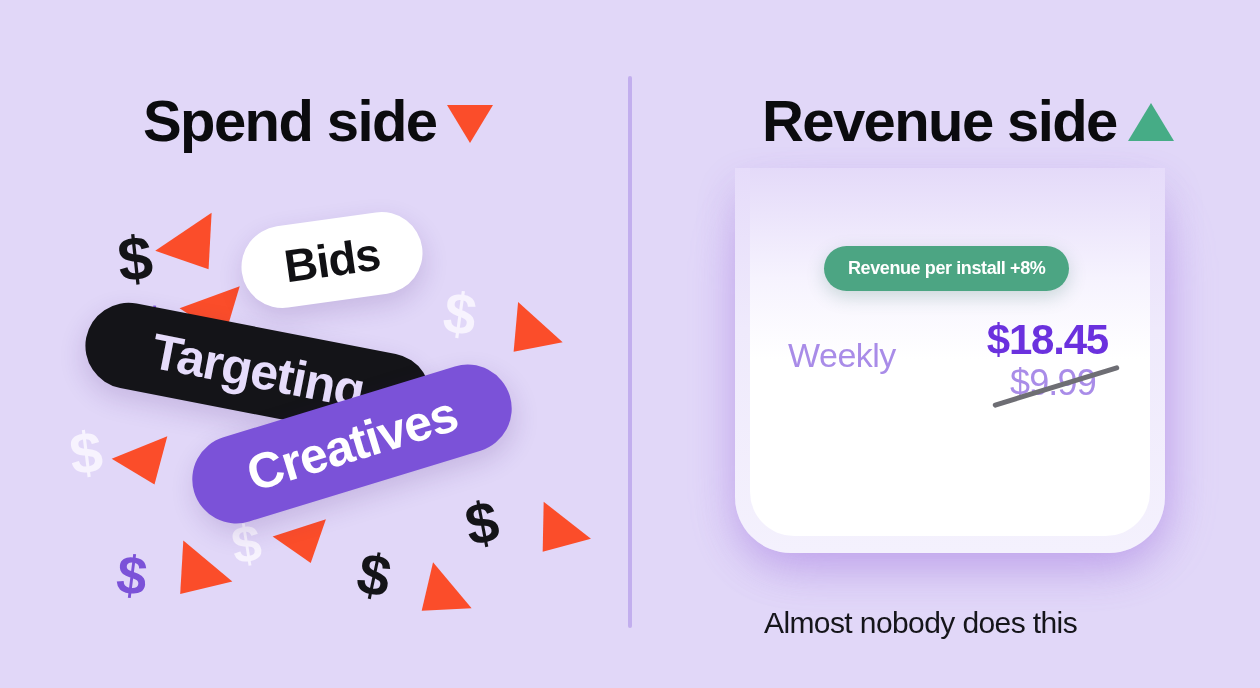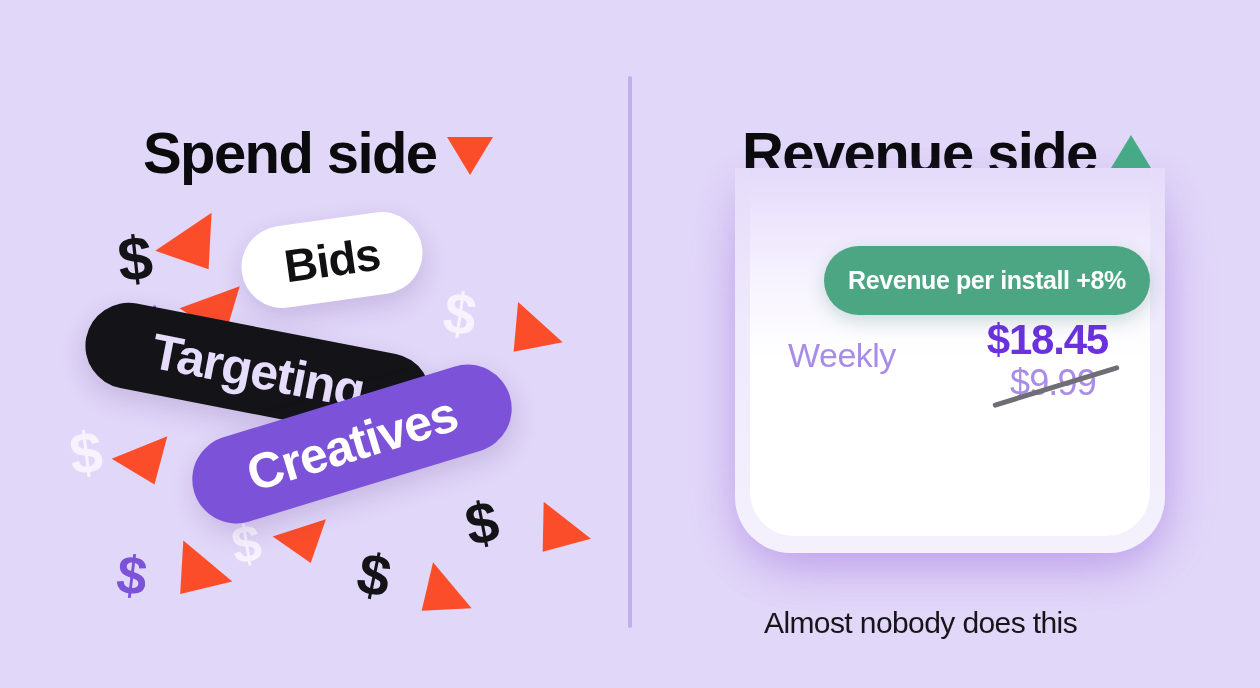--- a/index.html
+++ b/index.html
@@ -39,24 +39,23 @@
     position: absolute;
     font-weight: bold;
     color: #0B0B0E;
     font-size: 58px;
     letter-spacing: -1.6px;
     white-space: nowrap;
     display: flex;
     align-items: center;
     gap: 11px;
     line-height: 1;
-    margin-top: 32px;
   }
   #heading-left  { left: 143px; top: 92px; }
-  #heading-right { left: 742px; top: 92px; }
+  #heading-right { left: 762px; top: 92px; }
 
   .tri-down {
     width: 0; height: 0;
     border-left: 23px solid transparent;
     border-right: 23px solid transparent;
     border-top: 38px solid #FB4D2A;
     margin-top: 6px;
   }
   .tri-up {
     width: 0; height: 0;
@@ -176,25 +175,25 @@
     width: 132px; height: 5px;
     background: #6E6E74;
     border-radius: 3px;
     transform: rotate(-17deg);
   }
 
   #badge {
     position: absolute;
     left: 824px; top: 246px;
     height: 45px;
-    padding: 12px 24px;
+    padding: 0 24px;
     border-radius: 999px;
     background: #4CA583;
     color: #FFFFFF;
-    font-size: 25px;
+    font-size: 18px;
     font-weight: bold;
     letter-spacing: -0.4px;
     display: flex;
     align-items: center;
     white-space: nowrap;
     z-index: 10;
     box-shadow: 0 6px 18px rgba(40, 110, 85, 0.22);
   }
 
   #caption {

